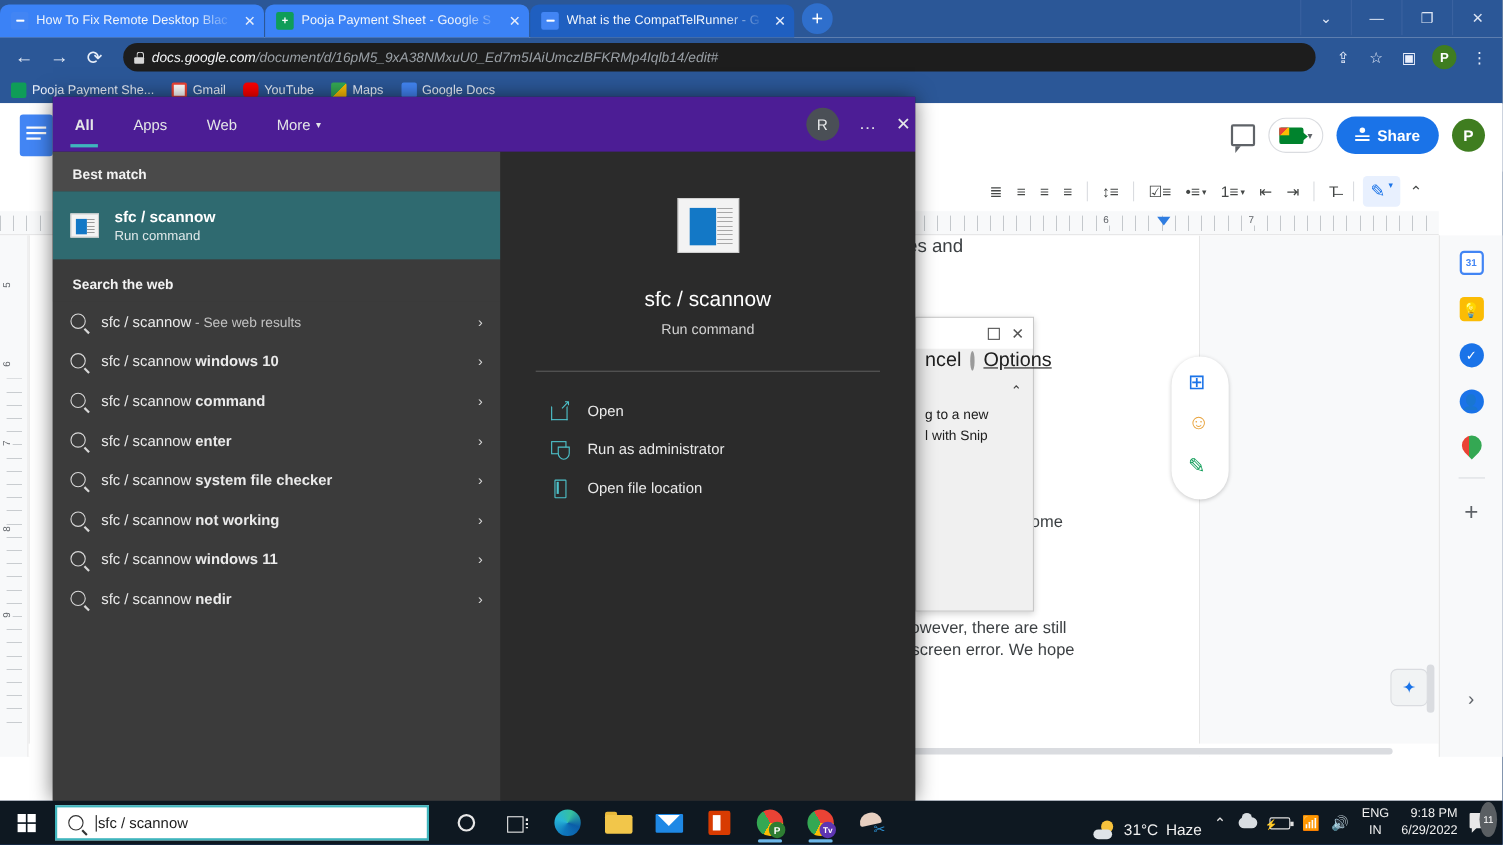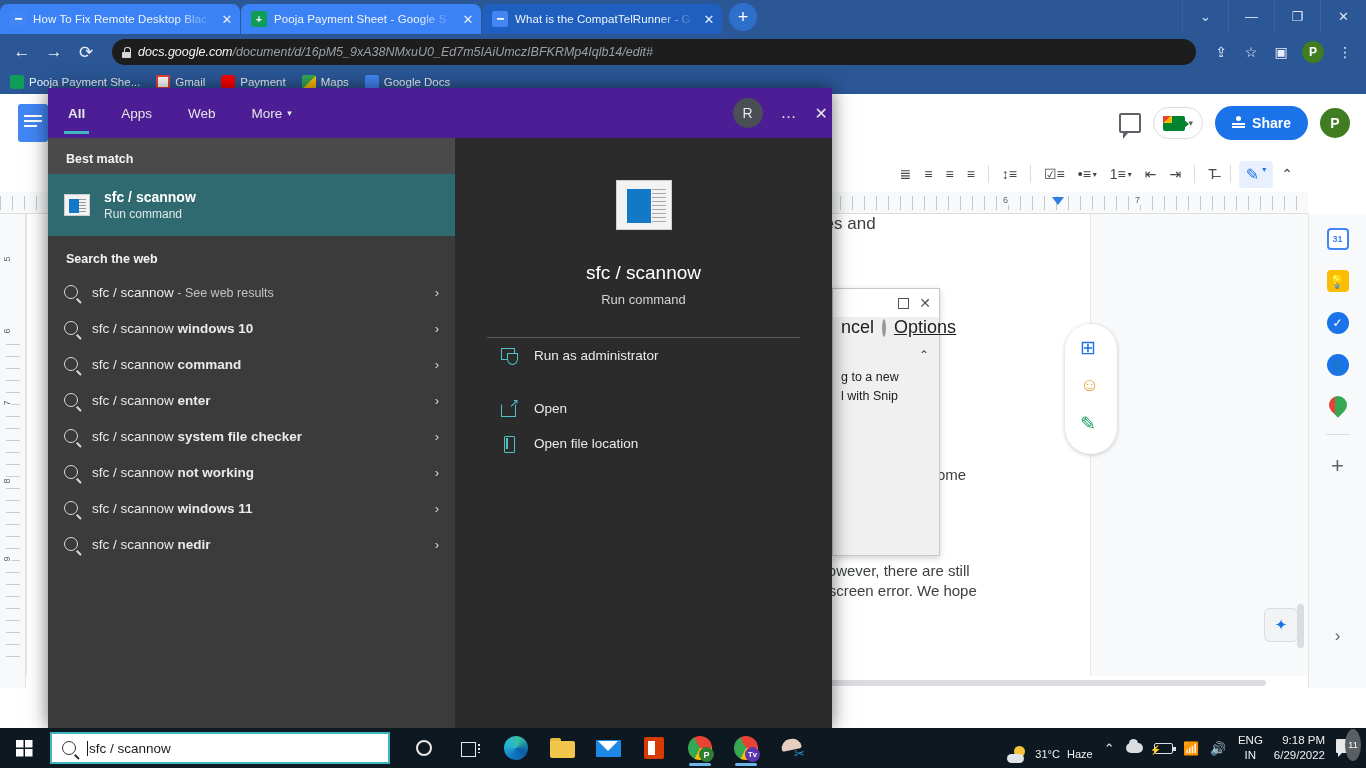--- a/index.html
+++ b/index.html
@@ -444,21 +444,21 @@
   .snip-ico { width: 24px; height: 22px; position: relative; }
   .snip-ico::before {
     content: ""; position: absolute; left: 1px; top: 2px; width: 20px; height: 11px;
     background: #e7cfc0; border-radius: 9px 9px 2px 2px; transform: rotate(-12deg);
   }
   .snip-ico::after {
     content: "✂"; position: absolute; right: -1px; bottom: -2px; color: #2b8ccc; font-size: 13px;
   }
 
   .tray { margin-left: auto; display: flex; align-items: center; gap: 11px; padding-right: 8px; height: 40px; }
-  .weather { display: flex; align-items: center; gap: 7px; color: #f0f0f0; font-size: 11px; margin-top: 12px; }
+  .weather { display: flex; align-items: center; gap: 7px; color: #f0f0f0; font-size: 14px; margin-top: 12px; }
   .weather-ico { width: 21px; height: 17px; position: relative; }
   .weather-ico::before {
     content: ""; position: absolute; right: 3px; top: 0; width: 11px; height: 11px; border-radius: 50%;
     background: #f7c23c;
   }
   .weather-ico::after {
     content: ""; position: absolute; left: 0; bottom: 0; width: 17px; height: 9px; border-radius: 6px;
     background: #dfe4e8;
   }
   .tray-ico { color: #e6e6e6; font-size: 13px; display: flex; align-items: center; }
@@ -539,21 +539,21 @@
       <div class="bm">
         <span class="bm-ico" style="background:#0f9d58"></span>
         <span>Pooja Payment She...</span>
       </div>
       <div class="bm">
         <span class="bm-ico" style="background:#fff;border:2px solid #ea4335"></span>
         <span>Gmail</span>
       </div>
       <div class="bm">
         <span class="bm-ico" style="background:#ff0000;border-radius:4px"></span>
-        <span>Payment</span>
+        <span>YouTube</span>
       </div>
       <div class="bm">
         <span class="bm-ico" style="background:linear-gradient(135deg,#34a853 50%,#fbbc04 50%)"></span>
         <span>Maps</span>
       </div>
       <div class="bm">
         <span class="bm-ico" style="background:#4285f4"></span>
         <span>Google Docs</span>
       </div>
     </div>
@@ -763,27 +763,27 @@
         </div>
       </div>
 
       <div class="sf-right">
         <div class="prev-card">
           <div class="prev-icon"></div>
           <div class="prev-title">sfc / scannow</div>
           <div class="prev-sub">Run command</div>
           <div class="prev-divider"></div>
 
+          <div class="action-row" style="margin-top:18px">
+            <span class="act-ico act-open"></span>
+            <span>Open</span>
+          </div>
           <div class="action-row">
             <span class="act-ico act-admin"></span>
             <span>Run as administrator</span>
-          </div>
-          <div class="action-row" style="margin-top:18px">
-            <span class="act-ico act-open"></span>
-            <span>Open</span>
           </div>
           <div class="action-row">
             <span class="act-ico act-loc"></span>
             <span>Open file location</span>
           </div>
         </div>
       </div>
 
     </div>
   </div>

